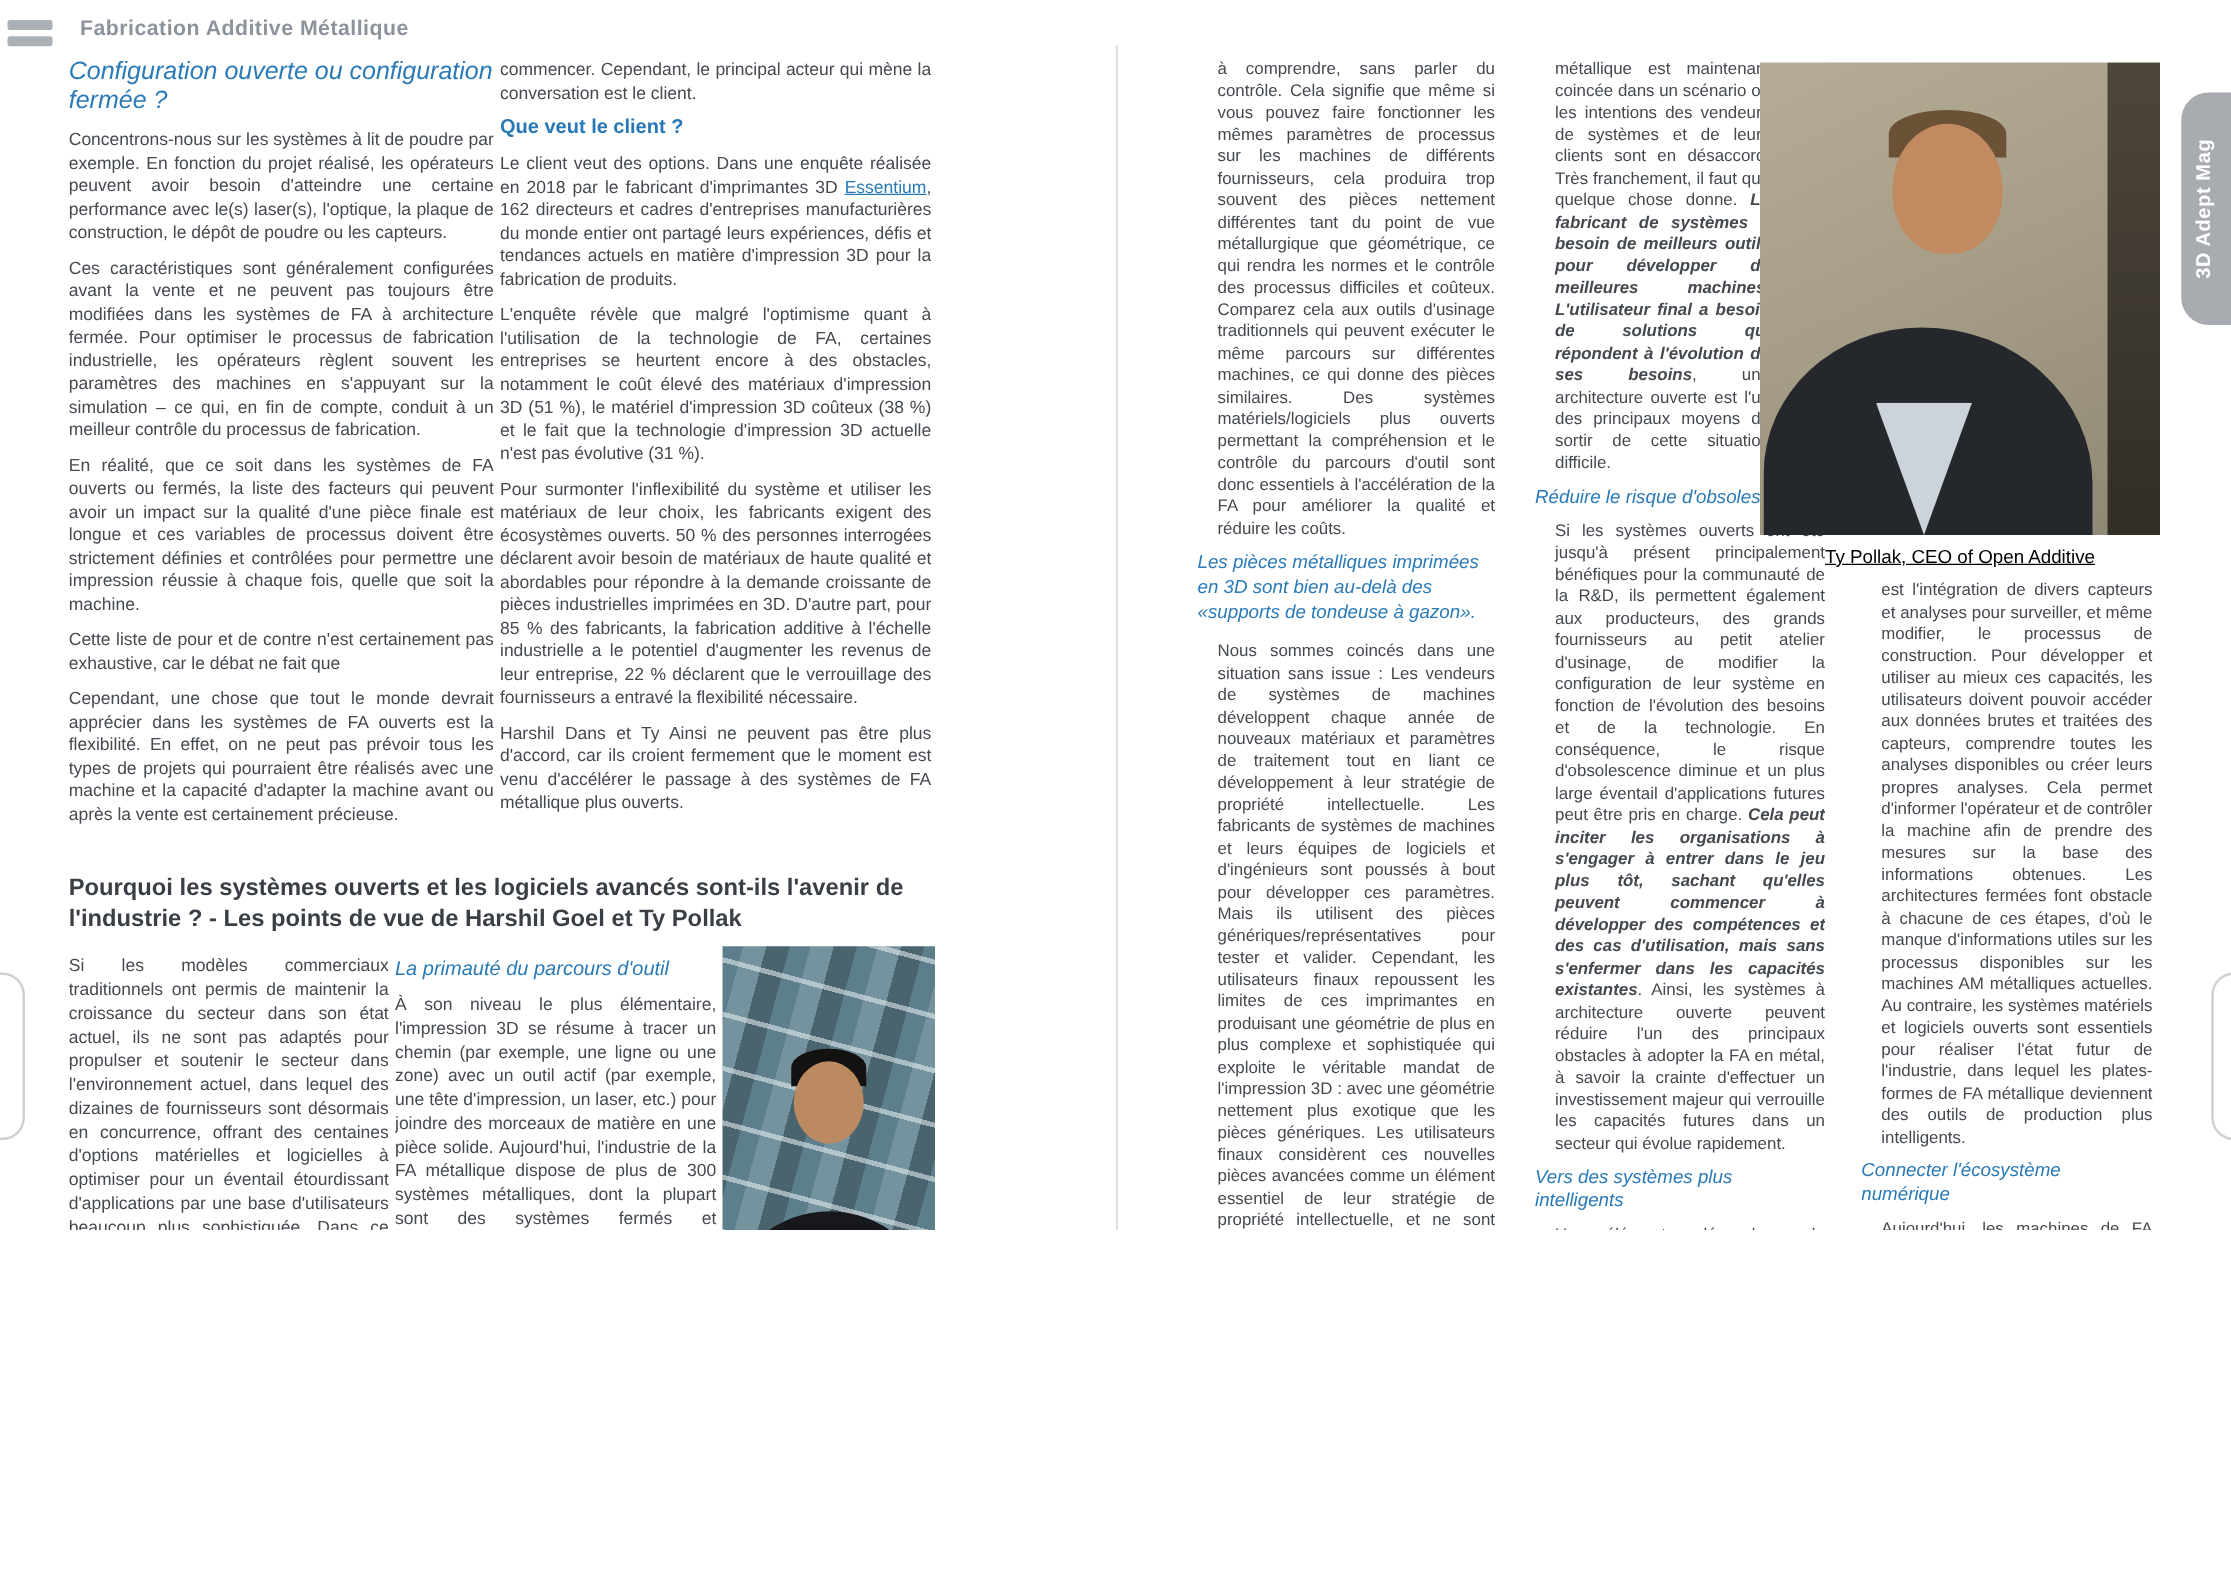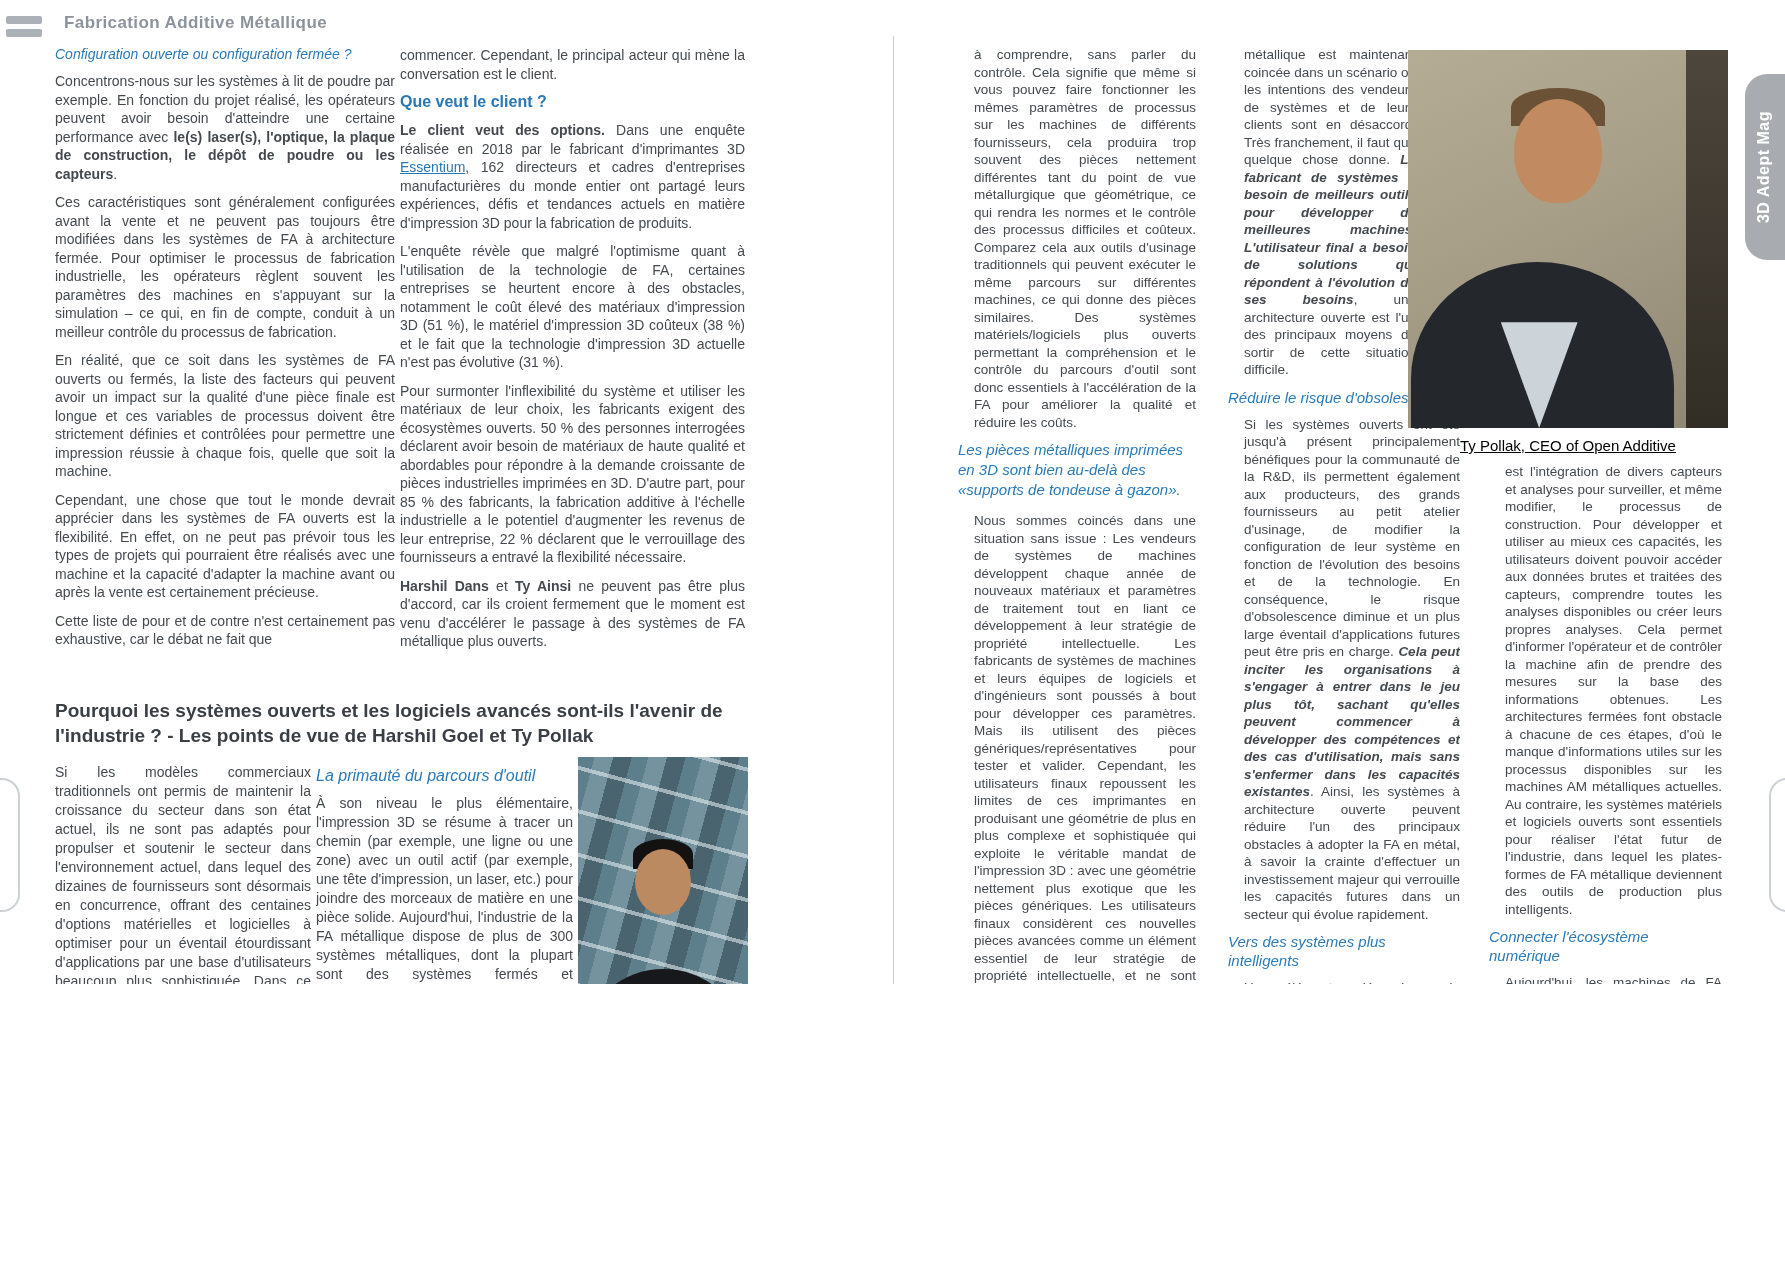--- a/index.html
+++ b/index.html
@@ -10,24 +10,24 @@
   
   .menu-bars span{display:block;width:36px;height:8px;border-radius:2px;background:#abb1b7;margin-bottom:5px;}
   .header-title{left:64px;top:13px;font-size:17px;font-weight:bold;color:#8d939c;letter-spacing:.4px;}
 
   
   .divider{left:893px;top:36px;width:1px;height:1178px;background:#c9ccd0;}
 
   
   p.body{margin:0 0 10px 0;font-size:14px;line-height:18.5px;text-align:justify;color:#44494f;}
   p.nbody{margin:0 0 9px 16px;font-size:13.5px;line-height:17.5px;text-align:justify;color:#44494f;}
-  .run-b{font-weight:bold;}
+  .run-b{font-weight:normal;}
   .run-bi{font-weight:bold;font-style:italic;}
   .run-link{color:#2878b5;text-decoration:underline;}
-  .h-blue-italic{margin:0 0 10px 0;font-size:14px;font-style:italic;color:#2a7ab7;font-weight:normal;}
+  .h-blue-italic{margin:0 0 10px 0;font-size:20px;font-style:italic;color:#2a7ab7;font-weight:normal;}
   .h-blue-bold{margin:2px 0 10px 0;font-size:16px;font-weight:bold;color:#2878b5;}
   .h-sub{margin:3px 0 9px 0;font-size:15px;line-height:19px;font-style:italic;color:#2a7ab7;font-weight:normal;}
   .pullquote{margin:3px 0 12px 0;font-size:15px;line-height:20px;font-style:italic;color:#2a7ab7;text-align:left;}
   .section-heading{left:55px;top:698px;width:708px;font-size:19px;line-height:25px;font-weight:bold;color:#3a3f46;}
   .caption{font-size:15px;color:#000000;text-decoration:underline;}
 
   
   .lp-col1{left:55px;top:46px;width:340px;height:650px;overflow:hidden;}
   .lp-col2{left:400px;top:46px;width:345px;height:650px;overflow:hidden;}
   .bl-colA{left:55px;top:763px;width:256px;height:436px;overflow:hidden;}
@@ -102,22 +102,22 @@
   </div>
   <div class="abs header-title">Fabrication Additive Métallique</div>
 
   <div class="abs divider"></div>
 
   <div class="abs lp-col1">
     <h3 class="h-blue-italic">Configuration ouverte ou configuration fermée ?</h3>
     <p class="body"><span>Concentrons-nous sur les systèmes à lit de poudre par exemple. En fonction du projet réalisé, les opérateurs peuvent avoir besoin d'atteindre une certaine performance avec </span><span class="run-b">le(s) laser(s), l'optique, la plaque de construction, le dépôt de poudre ou les capteurs</span><span>.</span></p>
     <p class="body">Ces caractéristiques sont généralement configurées avant la vente et ne peuvent pas toujours être modifiées dans les systèmes de FA à architecture fermée. Pour optimiser le processus de fabrication industrielle, les opérateurs règlent souvent les paramètres des machines en s'appuyant sur la simulation – ce qui, en fin de compte, conduit à un meilleur contrôle du processus de fabrication.</p>
     <p class="body">En réalité, que ce soit dans les systèmes de FA ouverts ou fermés, la liste des facteurs qui peuvent avoir un impact sur la qualité d'une pièce finale est longue et ces variables de processus doivent être strictement définies et contrôlées pour permettre une impression réussie à chaque fois, quelle que soit la machine.</p>
+    <p class="body">Cette liste de pour et de contre n'est certainement pas exhaustive, car le débat ne fait que</p>
     <p class="body">Cependant, une chose que tout le monde devrait apprécier dans les systèmes de FA ouverts est la flexibilité. En effet, on ne peut pas prévoir tous les types de projets qui pourraient être réalisés avec une machine et la capacité d'adapter la machine avant ou après la vente est certainement précieuse.</p>
-    <p class="body">Cette liste de pour et de contre n'est certainement pas exhaustive, car le débat ne fait que</p>
   </div>
 
   <div class="abs lp-col2">
     <p class="body">commencer. Cependant, le principal acteur qui mène la conversation est le client.</p>
     <h3 class="h-blue-bold">Que veut le client ?</h3>
     <p class="body"><span class="run-b">Le client veut des options.</span><span> Dans une enquête réalisée en 2018 par le fabricant d'imprimantes 3D </span><span class="run-link">Essentium</span><span>, 162 directeurs et cadres d'entreprises manufacturières du monde entier ont partagé leurs expériences, défis et tendances actuels en matière d'impression 3D pour la fabrication de produits.</span></p>
     <p class="body">L'enquête révèle que malgré l'optimisme quant à l'utilisation de la technologie de FA, certaines entreprises se heurtent encore à des obstacles, notamment le coût élevé des matériaux d'impression 3D (51 %), le matériel d'impression 3D coûteux (38 %) et le fait que la technologie d'impression 3D actuelle n'est pas évolutive (31 %).</p>
     <p class="body">Pour surmonter l'inflexibilité du système et utiliser les matériaux de leur choix, les fabricants exigent des écosystèmes ouverts. 50 % des personnes interrogées déclarent avoir besoin de matériaux de haute qualité et abordables pour répondre à la demande croissante de pièces industrielles imprimées en 3D. D'autre part, pour 85 % des fabricants, la fabrication additive à l'échelle industrielle a le potentiel d'augmenter les revenus de leur entreprise, 22 % déclarent que le verrouillage des fournisseurs a entravé la flexibilité nécessaire.</p>
     <p class="body"><span class="run-b">Harshil Dans</span><span> et </span><span class="run-b">Ty Ainsi</span><span> ne peuvent pas être plus d'accord, car ils croient fermement que le moment est venu d'accélérer le passage à des systèmes de FA métallique plus ouverts.</span></p>
   </div>

